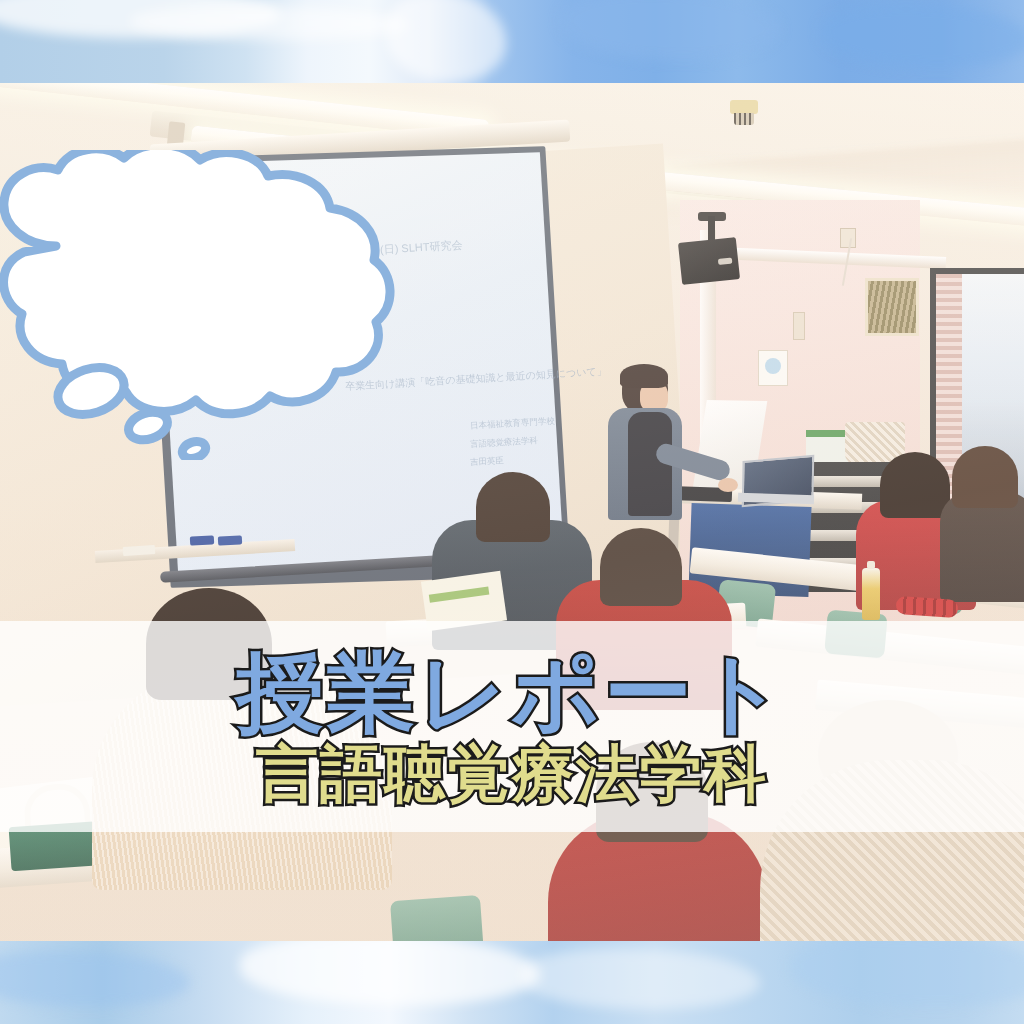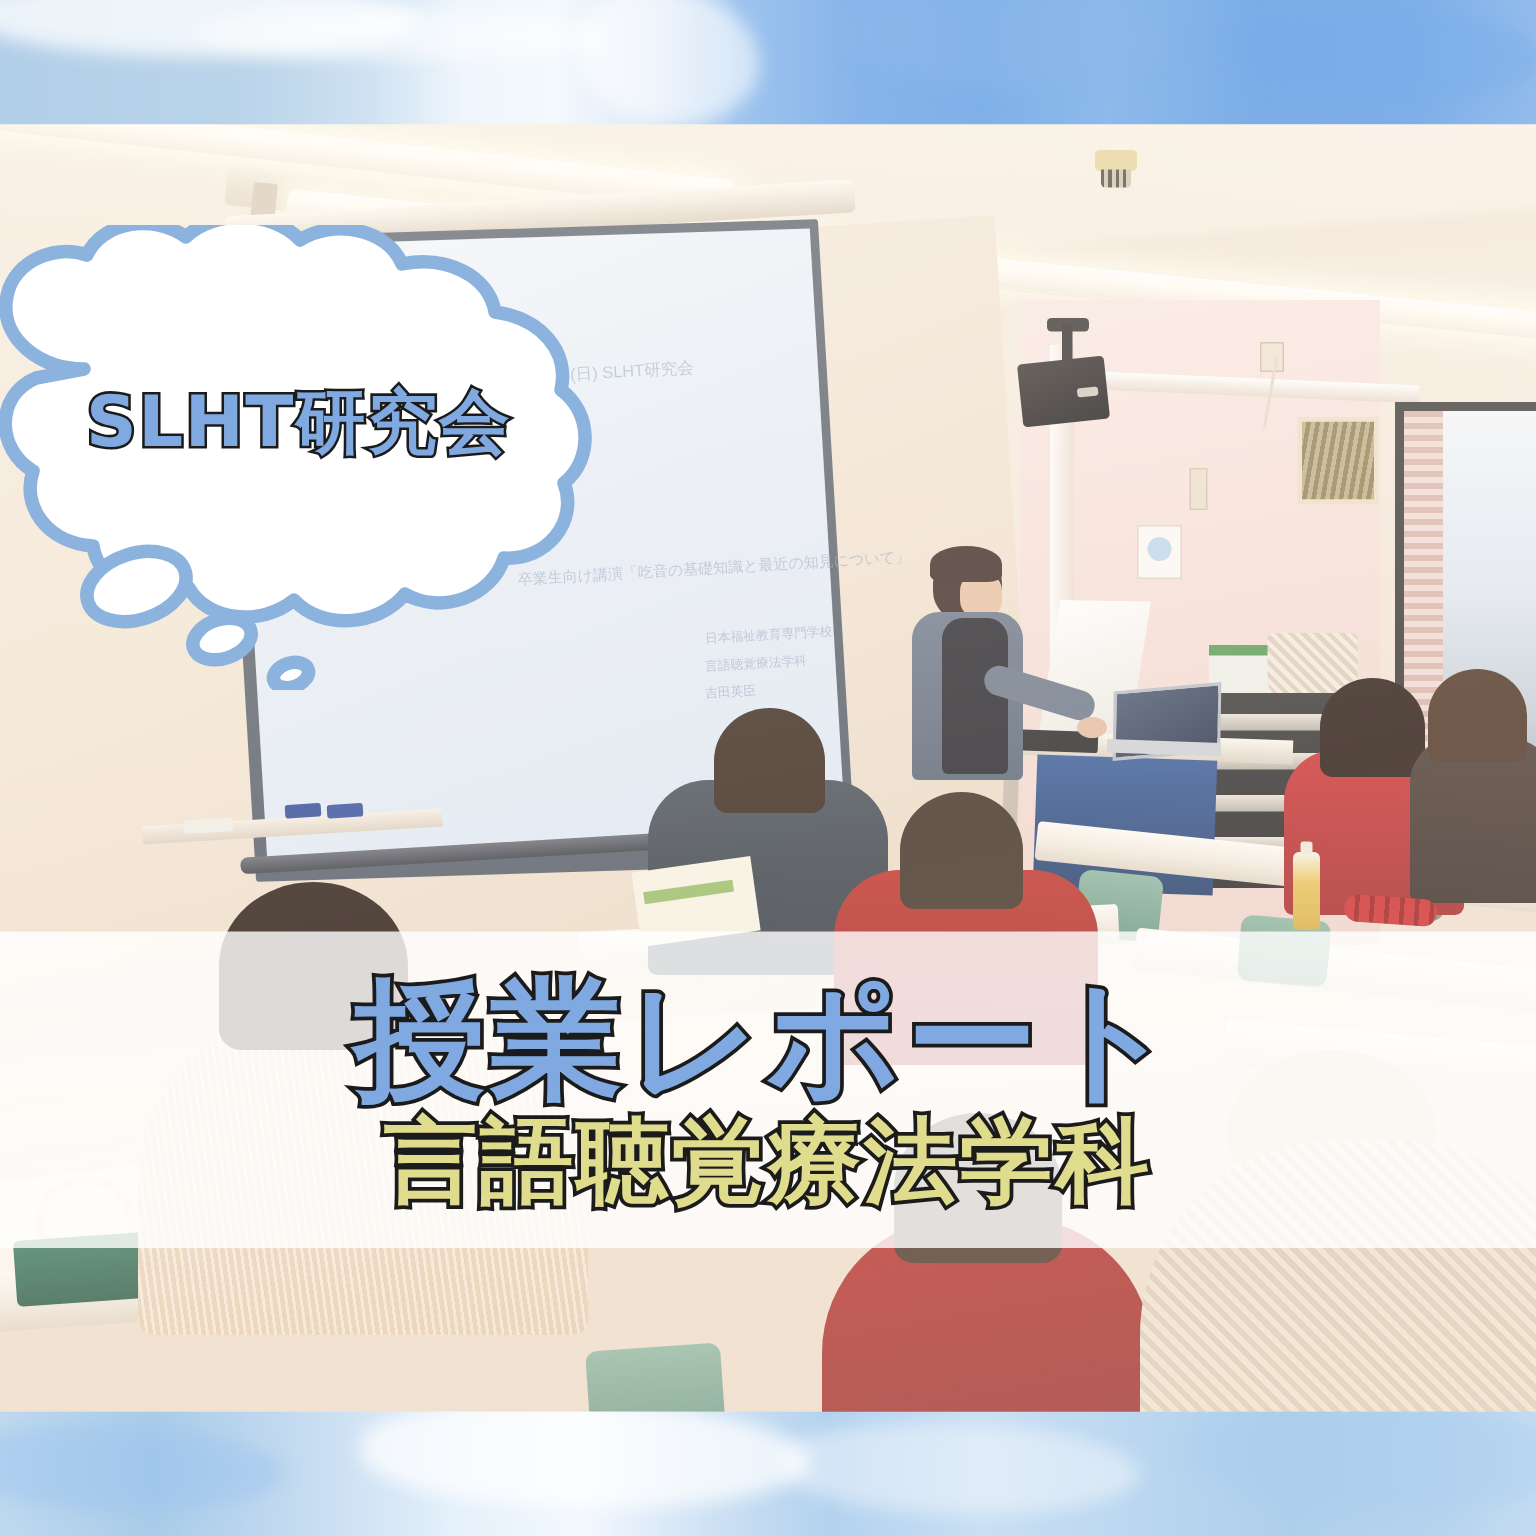--- a/index.html
+++ b/index.html
@@ -736,21 +736,20 @@
                  C178 268 142 264 130 242
                  C102 254 70 240 66 214
                  C36 212 18 188 26 164
                  C2 150 0 114 28 102
                  Z"></path>
         <ellipse cx="95" cy="241" rx="34" ry="22" transform="rotate(-18 95 241)"></ellipse>
         <ellipse cx="152" cy="276" rx="20" ry="13" transform="rotate(-18 152 276)"></ellipse>
         <ellipse cx="198" cy="300" rx="12" ry="8" transform="rotate(-18 198 300)"></ellipse>
       </g>
     </svg>
-    <div class="bubble-text">SLHT研究会</div>
   </div>
 
   <div class="band band-top">
     <div class="band-base"></div>
     <div class="brush bt1"></div>
     <div class="brush bt2"></div>
     <div class="brush bt5"></div>
     <div class="brush bt3"></div>
     <div class="brush bt4"></div>
   </div>

